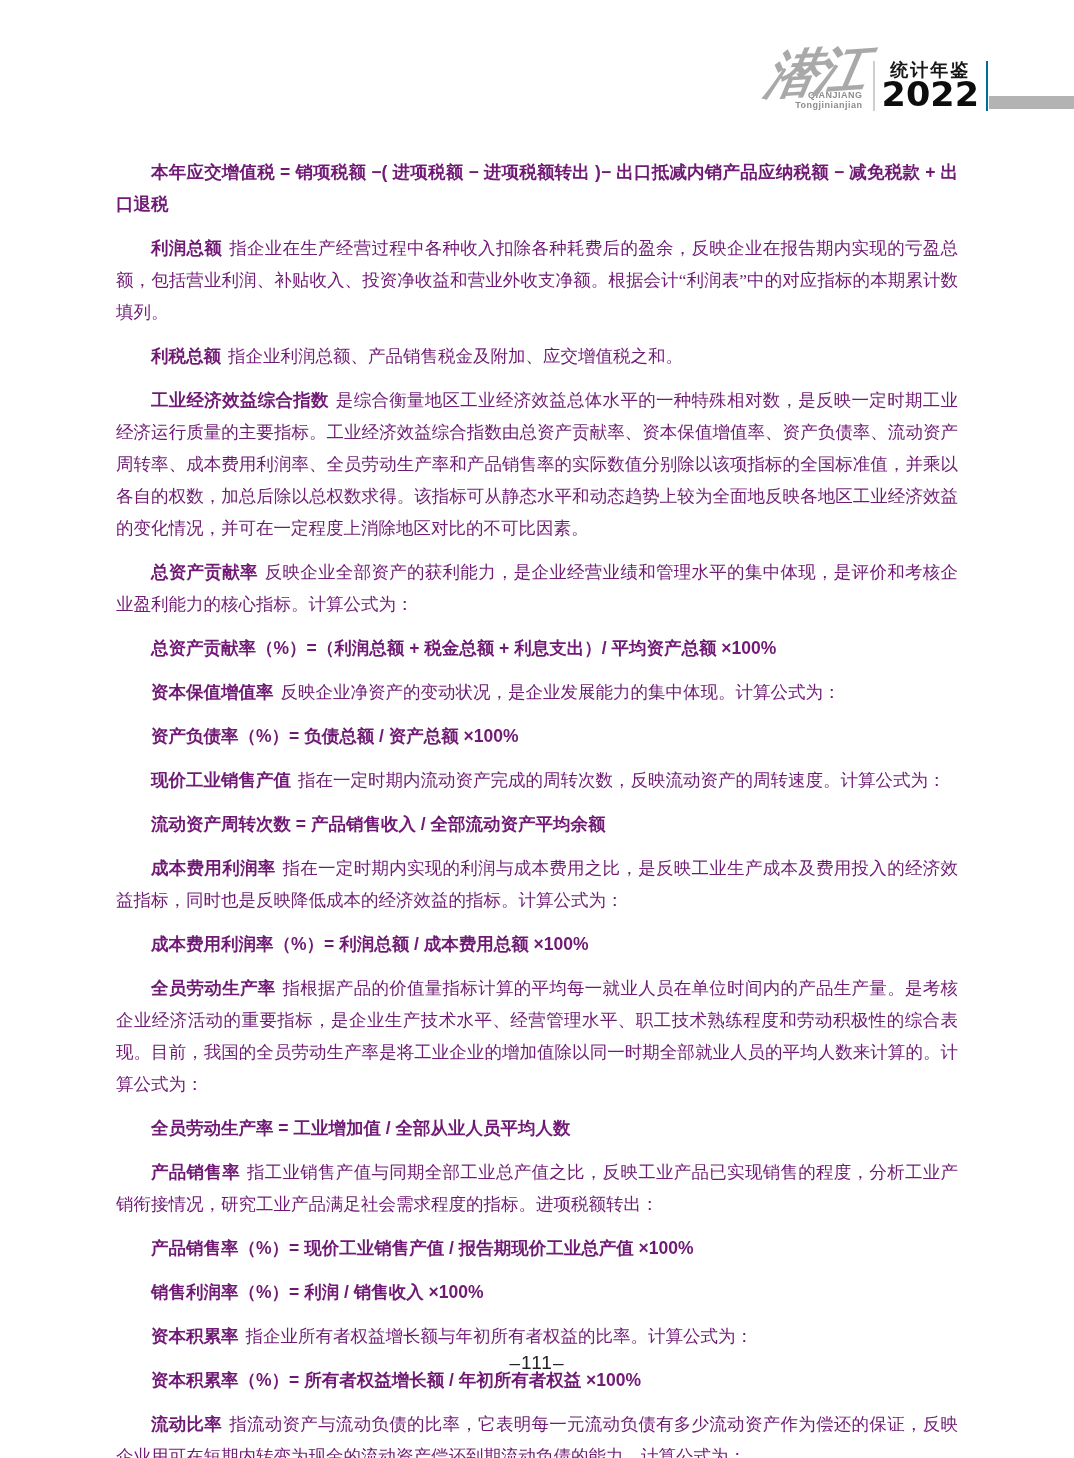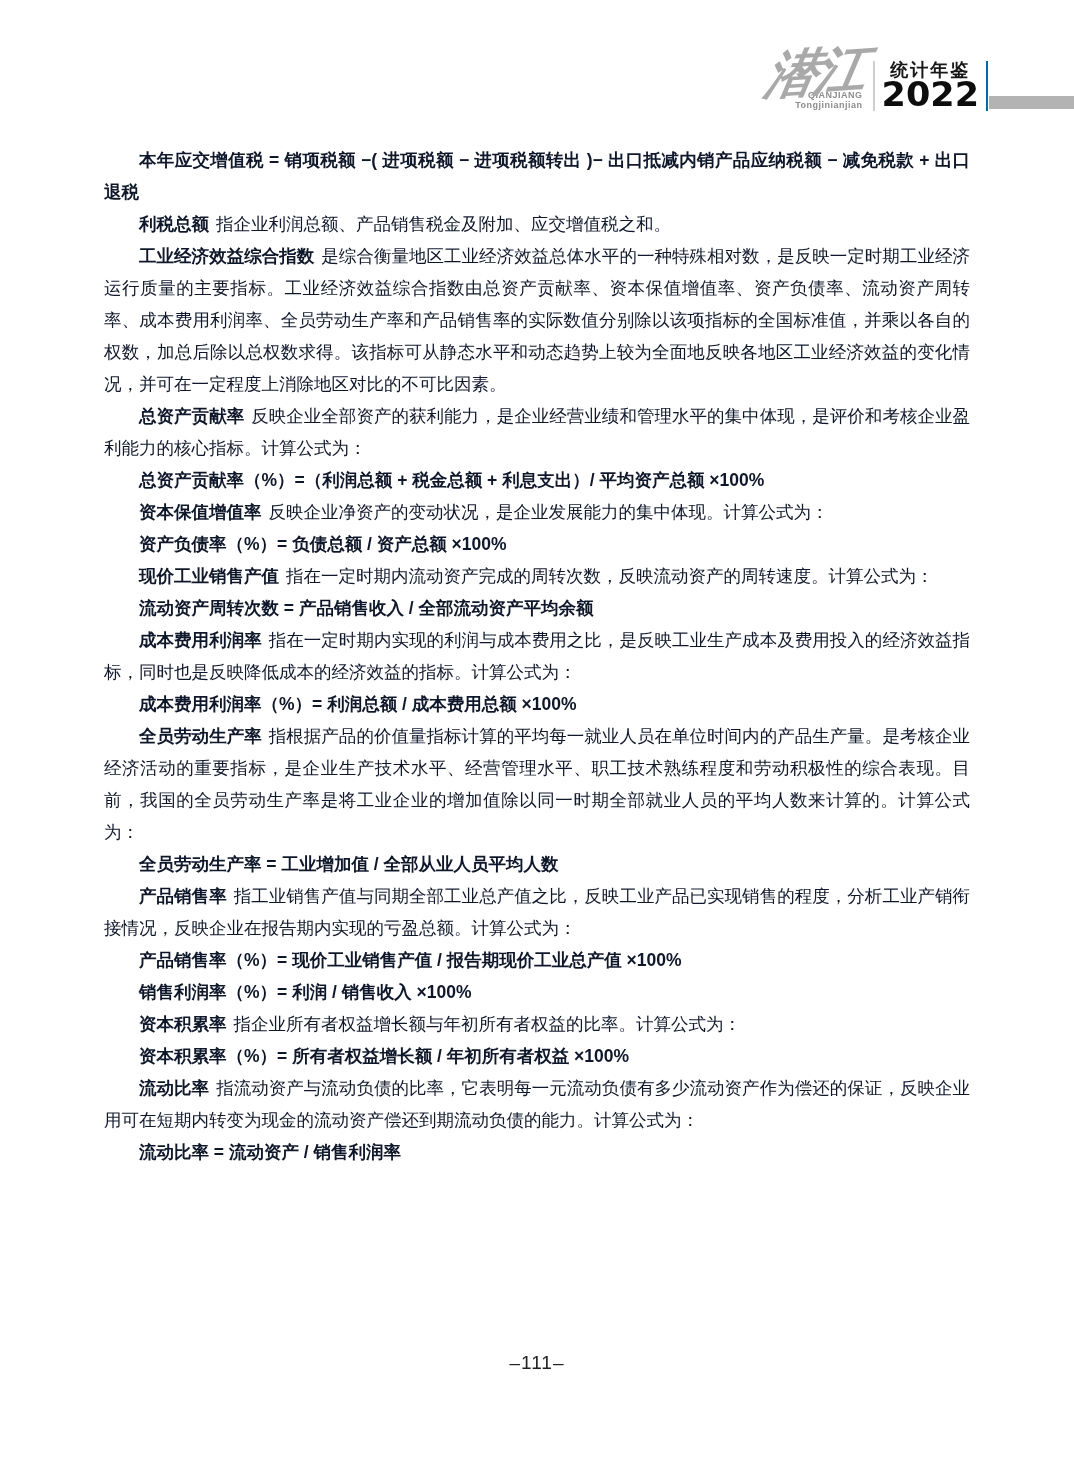--- a/index.html
+++ b/index.html
@@ -76,26 +76,26 @@
   }
 
   
   .page-body {
     position: absolute;
     left: 104px;
     top: 144px;
     width: 866px;
   }
   .page-body p {
-    margin: 0;
+    margin: 12px;
     font-size: 17.5px;
     line-height: 32px;
     text-indent: 2em;
     text-align: justify;
-    color: #0f172a;
+    color: #701a75;
   }
   .term {
     font-family: "Liberation Sans", sans-serif;
     font-weight: bold;
     margin-right: 0.4em;
   }
   .formula {
     font-family: "Liberation Sans", sans-serif;
     font-weight: bold;
   }
@@ -125,33 +125,34 @@
   </div>
   <div class="logo-col">
     <div class="logo-title">统计年鉴</div>
     <div class="logo-year">2022</div>
   </div>
 </div>
 <div class="accent-bar"></div>
 
 <div class="page-body">
   <p class="formula"><span>本年应交增值税 = 销项税额 −( 进项税额 − 进项税额转出 )− 出口抵减内销产品应纳税额 − 减免税款 + 出口退税</span></p>
+  <p><span class="term">利润总额</span><span>指企业在生产经营过程中各种收入扣除各种耗费后的盈余，反映企业在报告期内实现的亏盈总额，包括营业利润、补贴收入、投资净收益和营业外收支净额。根据会计“利润表”中的对应指标的本期累计数填列。</span></p>
   <p><span class="term">利税总额</span><span>指企业利润总额、产品销售税金及附加、应交增值税之和。</span></p>
   <p><span class="term">工业经济效益综合指数</span><span>是综合衡量地区工业经济效益总体水平的一种特殊相对数，是反映一定时期工业经济运行质量的主要指标。工业经济效益综合指数由总资产贡献率、资本保值增值率、资产负债率、流动资产周转率、成本费用利润率、全员劳动生产率和产品销售率的实际数值分别除以该项指标的全国标准值，并乘以各自的权数，加总后除以总权数求得。该指标可从静态水平和动态趋势上较为全面地反映各地区工业经济效益的变化情况，并可在一定程度上消除地区对比的不可比因素。</span></p>
   <p><span class="term">总资产贡献率</span><span>反映企业全部资产的获利能力，是企业经营业绩和管理水平的集中体现，是评价和考核企业盈利能力的核心指标。计算公式为：</span></p>
   <p class="formula"><span>总资产贡献率（%）=（利润总额 + 税金总额 + 利息支出）/ 平均资产总额 ×100%</span></p>
   <p><span class="term">资本保值增值率</span><span>反映企业净资产的变动状况，是企业发展能力的集中体现。计算公式为：</span></p>
   <p class="formula"><span>资产负债率（%）= 负债总额 / 资产总额 ×100%</span></p>
   <p><span class="term">现价工业销售产值</span><span>指在一定时期内流动资产完成的周转次数，反映流动资产的周转速度。计算公式为：</span></p>
   <p class="formula"><span>流动资产周转次数 = 产品销售收入 / 全部流动资产平均余额</span></p>
   <p><span class="term">成本费用利润率</span><span>指在一定时期内实现的利润与成本费用之比，是反映工业生产成本及费用投入的经济效益指标，同时也是反映降低成本的经济效益的指标。计算公式为：</span></p>
   <p class="formula"><span>成本费用利润率（%）= 利润总额 / 成本费用总额 ×100%</span></p>
   <p><span class="term">全员劳动生产率</span><span>指根据产品的价值量指标计算的平均每一就业人员在单位时间内的产品生产量。是考核企业经济活动的重要指标，是企业生产技术水平、经营管理水平、职工技术熟练程度和劳动积极性的综合表现。目前，我国的全员劳动生产率是将工业企业的增加值除以同一时期全部就业人员的平均人数来计算的。计算公式为：</span></p>
   <p class="formula"><span>全员劳动生产率 = 工业增加值 / 全部从业人员平均人数</span></p>
-  <p><span class="term">产品销售率</span><span>指工业销售产值与同期全部工业总产值之比，反映工业产品已实现销售的程度，分析工业产销衔接情况，反映企业在报告期内实现的亏盈总额。计算公式为：</span></p>
+  <p><span class="term">产品销售率</span><span>指工业销售产值与同期全部工业总产值之比，反映工业产品已实现销售的程度，分析工业产销衔接情况，研究工业产品满足社会需求程度的指标。进项税额转出：</span></p>
   <p class="formula"><span>产品销售率（%）= 现价工业销售产值 / 报告期现价工业总产值 ×100%</span></p>
   <p class="formula"><span>销售利润率（%）= 利润 / 销售收入 ×100%</span></p>
   <p><span class="term">资本积累率</span><span>指企业所有者权益增长额与年初所有者权益的比率。计算公式为：</span></p>
   <p class="formula"><span>资本积累率（%）= 所有者权益增长额 / 年初所有者权益 ×100%</span></p>
   <p><span class="term">流动比率</span><span>指流动资产与流动负债的比率，它表明每一元流动负债有多少流动资产作为偿还的保证，反映企业用可在短期内转变为现金的流动资产偿还到期流动负债的能力。计算公式为：</span></p>
   <p class="formula"><span>流动比率 = 流动资产 / 销售利润率</span></p>
 </div>
 
 <div class="page-number">–111–</div>
 

